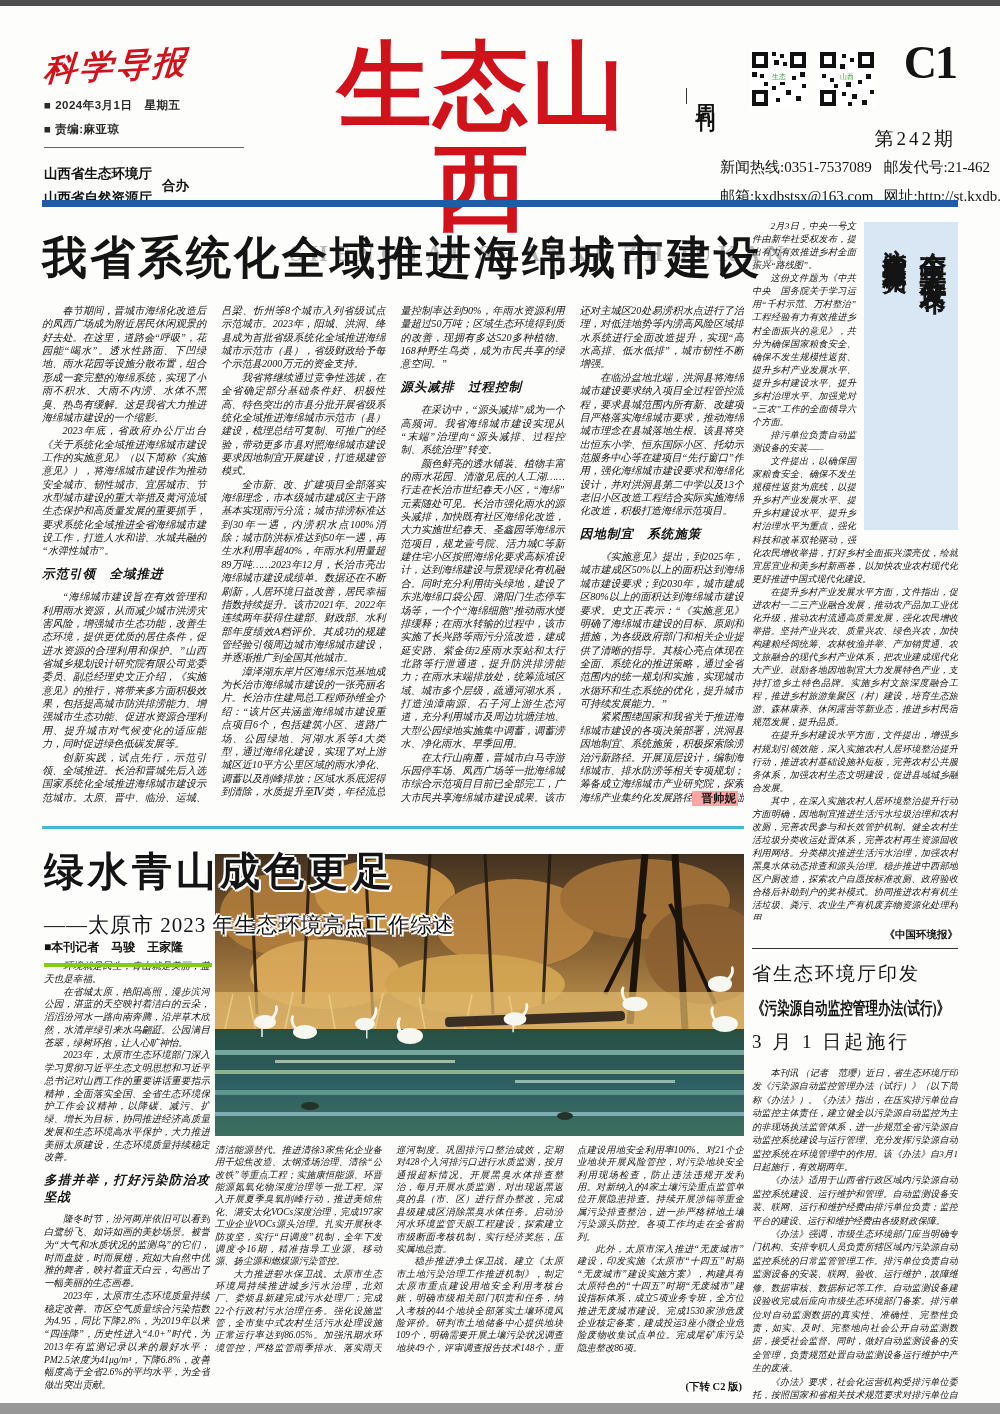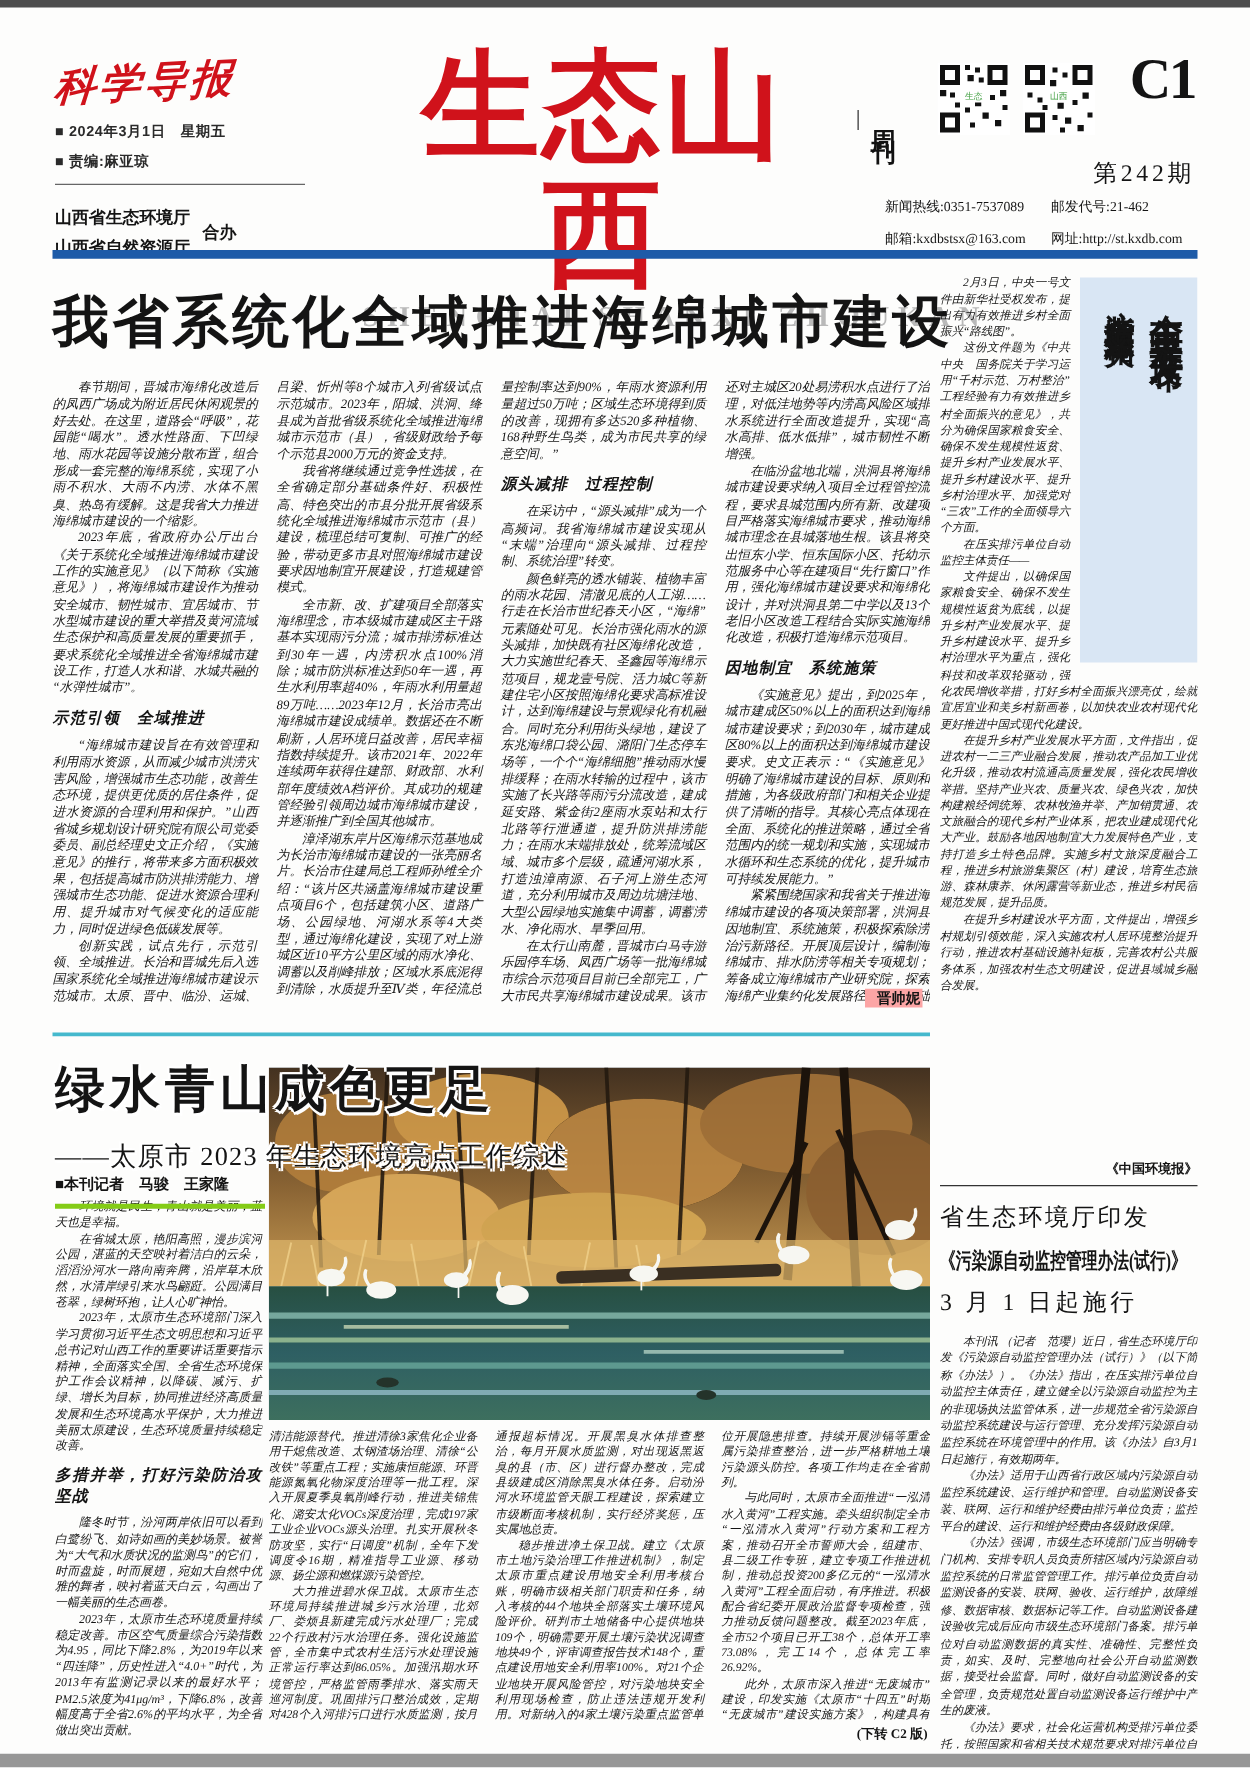--- a/index.html
+++ b/index.html
@@ -23,22 +23,22 @@
   .mh-title-row{display:flex;justify-content:center;align-items:flex-start;gap:10px;}
   .mh-title{font-size:94px;font-weight:900;color:var(--masthead-red,#d0121b);letter-spacing:3px;line-height:1.08;}
   .mh-weekly{writing-mode:vertical-rl;text-orientation:upright;font-size:20px;font-weight:bold;color:#111;
         border-left:1px solid #333;padding-left:6px;margin-top:52px;letter-spacing:8px;}
   .mh-pinyin{margin-top:2px;color:var(--pinyin-gray,#b9b9b9);font-size:23px;letter-spacing:7px;font-weight:bold;white-space:nowrap;}
   .mh-right{position:absolute;right:0;top:0;width:238px;height:162px;}
   .mh-edition{position:absolute;right:2px;top:2px;font-size:46px;font-weight:bold;letter-spacing:-2px;}
   .qr-row{position:absolute;right:82px;top:16px;display:flex;gap:10px;}
   .qr{width:58px;height:58px;}
   .mh-issue{position:absolute;right:2px;top:92px;font-size:19px;letter-spacing:3px;}
-  .mh-contacts{position:absolute;right:12px;top:124px;width:238px;display:grid;
-        grid-template-columns:1.25fr 1fr;column-gap:8px;row-gap:4px;font-size:11px;white-space:nowrap;gap:10px;}
+  .mh-contacts{position:absolute;right:0;top:124px;width:238px;display:grid;
+        grid-template-columns:1.25fr 1fr;column-gap:8px;row-gap:4px;font-size:15px;white-space:nowrap;gap:10px;}
 
   .bar{position:absolute;left:42px;top:200px;width:916px;height:7px;background:var(--bar-blue,#1e5ba8);}
 
   
   .main{position:absolute;left:42px;top:220px;width:702px;height:590px;}
   .main h1{font-size:45px;font-weight:900;letter-spacing:3px;text-align:center;margin:8px 0 16px;white-space:nowrap;}
   .body-cols p, .flow p{margin:0;text-indent:2em;font-style:italic;}
   .flow p.h, .body-cols p.h{font-family:"Liberation Sans","DejaVu Sans",sans-serif;font-weight:bold;
         text-indent:0;font-size:12.5px;margin:8px 0;letter-spacing:1px;}
   .flow p.cont, .body-cols p.cont{text-indent:0;}
@@ -201,24 +201,25 @@
 
   <aside class="policy">
     <div class="policy-body flow">
       <div class="policy-head">
         <div class="l1">今年中央一号文件发布</div>
         <div class="l2">这些内容与生态环保相关</div>
       </div>
       <div>
           <p>2月3日，中央一号文件由新华社受权发布，提出有力有效推进乡村全面振兴“路线图”。</p>
           <p>这份文件题为《中共中央　国务院关于学习运用“千村示范、万村整治”工程经验有力有效推进乡村全面振兴的意见》，共分为确保国家粮食安全、确保不发生规模性返贫、提升乡村产业发展水平、提升乡村建设水平、提升乡村治理水平、加强党对“三农”工作的全面领导六个方面。</p>
-          <p>在压实排污单位自动监控主体责任——</p>
+          <p>排污单位负责自动监测设备的安装——</p>
           <p>文件提出，以确保国家粮食安全、确保不发生规模性返贫为底线，以提升乡村产业发展水平、提升乡村建设水平、提升乡村治理水平为重点，强化科技和改革双轮驱动，强化农民增收举措，打好乡村全面振兴漂亮仗，绘就宜居宜业和美乡村新画卷，以加快农业农村现代化更好推进中国式现代化建设。</p>
           <p>在提升乡村产业发展水平方面，文件指出，促进农村一二三产业融合发展，推动农产品加工业优化升级，推动农村流通高质量发展，强化农民增收举措。坚持产业兴农、质量兴农、绿色兴农，加快构建粮经饲统筹、农林牧渔并举、产加销贯通、农文旅融合的现代乡村产业体系，把农业建成现代化大产业。鼓励各地因地制宜大力发展特色产业，支持打造乡土特色品牌。实施乡村文旅深度融合工程，推进乡村旅游集聚区（村）建设，培育生态旅游、森林康养、休闲露营等新业态，推进乡村民宿规范发展，提升品质。</p>
           <p>在提升乡村建设水平方面，文件提出，增强乡村规划引领效能，深入实施农村人居环境整治提升行动，推进农村基础设施补短板，完善农村公共服务体系，加强农村生态文明建设，促进县域城乡融合发展。</p>
+          <p>其中，在深入实施农村人居环境整治提升行动方面明确，因地制宜推进生活污水垃圾治理和农村改厕，完善农民参与和长效管护机制。健全农村生活垃圾分类收运处置体系，完善农村再生资源回收利用网络。分类梯次推进生活污水治理，加强农村黑臭水体动态排查和源头治理。稳步推进中西部地区户厕改造，探索农户自愿按标准改厕、政府验收合格后补助到户的奖补模式。协同推进农村有机生活垃圾、粪污、农业生产有机废弃物资源化处理利用。</p>
         </div>
     </div>
     <div class="policy-source">《中国环境报》</div>
   </aside>
 
   <div class="teal"></div>
 
   <section class="feature">
 
     <svg class="photo" viewBox="0 0 529 282" preserveAspectRatio="none">
@@ -333,21 +334,20 @@
         <p>在省城太原，艳阳高照，漫步滨河公园，湛蓝的天空映衬着洁白的云朵，滔滔汾河水一路向南奔腾，沿岸草木欣然，水清岸绿引来水鸟翩跹。公园满目苍翠，绿树环抱，让人心旷神怡。</p>
         <p>2023年，太原市生态环境部门深入学习贯彻习近平生态文明思想和习近平总书记对山西工作的重要讲话重要指示精神，全面落实全国、全省生态环境保护工作会议精神，以降碳、减污、扩绿、增长为目标，协同推进经济高质量发展和生态环境高水平保护，大力推进美丽太原建设，生态环境质量持续稳定改善。</p>
         <p class="h">多措并举，打好污染防治攻坚战</p>
         <p>隆冬时节，汾河两岸依旧可以看到白鹭纷飞、如诗如画的美妙场景。被誉为“大气和水质状况的监测鸟”的它们，时而盘旋，时而展翅，宛如大自然中优雅的舞者，映衬着蓝天白云，勾画出了一幅美丽的生态画卷。</p>
         <p>2023年，太原市生态环境质量持续稳定改善。市区空气质量综合污染指数为4.95，同比下降2.8%，为2019年以来“四连降”，历史性进入“4.0+”时代，为2013年有监测记录以来的最好水平；PM2.5浓度为41μg/m³，下降6.8%，改善幅度高于全省2.6%的平均水平，为全省做出突出贡献。</p>
       </div>
     <div class="f-rest flow">
         <p class="cont">清洁能源替代。推进清徐3家焦化企业备用干熄焦改造、太钢渣场治理、清徐“公改铁”等重点工程；实施康恒能源、环晋能源氮氧化物深度治理等一批工程。深入开展夏季臭氧削峰行动，推进美锦焦化、潞安太化VOCs深度治理，完成197家工业企业VOCs源头治理。扎实开展秋冬防攻坚，实行“日调度”机制，全年下发调度令16期，精准指导工业源、移动源、扬尘源和燃煤源污染管控。</p>
         <p>大力推进碧水保卫战。太原市生态环境局持续推进城乡污水治理，北郊厂、娄烦县新建完成污水处理厂；完成22个行政村污水治理任务。强化设施监管，全市集中式农村生活污水处理设施正常运行率达到86.05%。加强汛期水环境管控，严格监管雨季排水、落实雨天巡河制度。巩固排污口整治成效，定期对428个入河排污口进行水质监测，按月通报超标情况。开展黑臭水体排查整治，每月开展水质监测，对出现返黑返臭的县（市、区）进行督办整改，完成县级建成区消除黑臭水体任务。启动汾河水环境监管天眼工程建设，探索建立市级断面考核机制，实行经济奖惩，压实属地总责。</p>
         <p>稳步推进净土保卫战。建立《太原市土地污染治理工作推进机制》，制定太原市重点建设用地安全利用考核台账，明确市级相关部门职责和任务，纳入考核的44个地块全部落实土壤环境风险评价。研判市土地储备中心提供地块109个，明确需要开展土壤污染状况调查地块49个，评审调查报告技术148个，重点建设用地安全利用率100%。对21个企业地块开展风险管控，对污染地块安全利用现场检查，防止违法违规开发利用。对新纳入的4家土壤污染重点监管单位开展隐患排查。持续开展涉镉等重金属污染排查整治，进一步严格耕地土壤污染源头防控。各项工作均走在全省前列。</p>
-        <p>与此同时，太原市全面推进“一泓清水入黄河”工程实施。牵头组织制定全市“一泓清水入黄河”行动方案和工程方案，推动召开全市誓师大会，组建市、县二级工作专班，建立专项工作推进机制，推动总投资200多亿元的“一泓清水入黄河”工程全面启动，有序推进。积极配合省纪委开展政治监督专项检查，强力推动反馈问题整改。截至2023年底，全市52个项目已开工38个，总体开工率73.08%，完工14个，总体完工率26.92%。</p>
         <p>此外，太原市深入推进“无废城市”建设，印发实施《太原市“十四五”时期“无废城市”建设实施方案》，构建具有太原特色的“十四五”时期“无废城市”建设指标体系，成立5项业务专班，全方位推进无废城市建设。完成1530家涉危废企业核定备案，建成投运3座小微企业危险废物收集试点单位。完成尾矿库污染隐患整改86项。</p>
       </div>
     <div class="f-cont">(下转 C2 版)</div>
   </section>
 
   <aside class="notice">
     <div class="notice-rule"></div>
     <div class="n-kicker">省生态环境厅印发</div>
     <div class="n-title">《污染源自动监控管理办法(试行)》</div>
     <div class="n-sub">3 月 1 日起施行</div>

